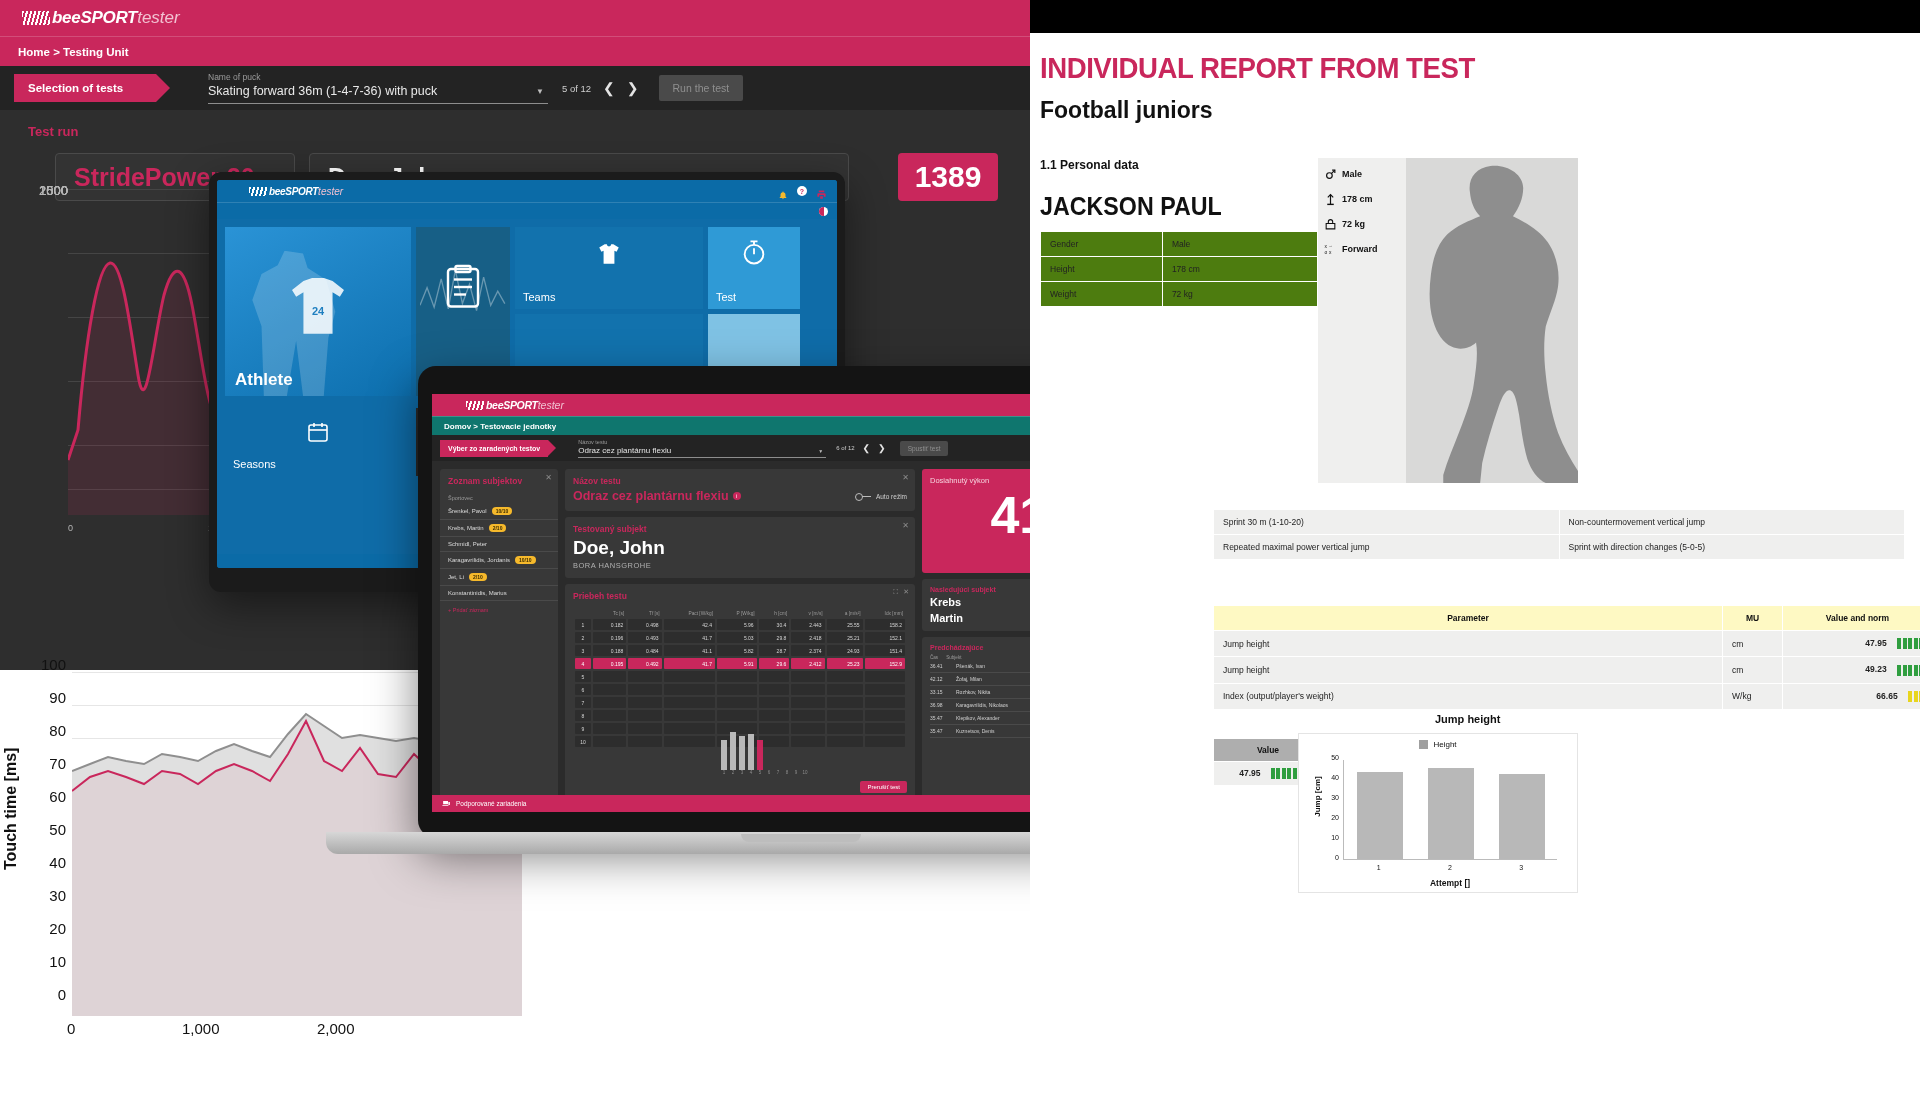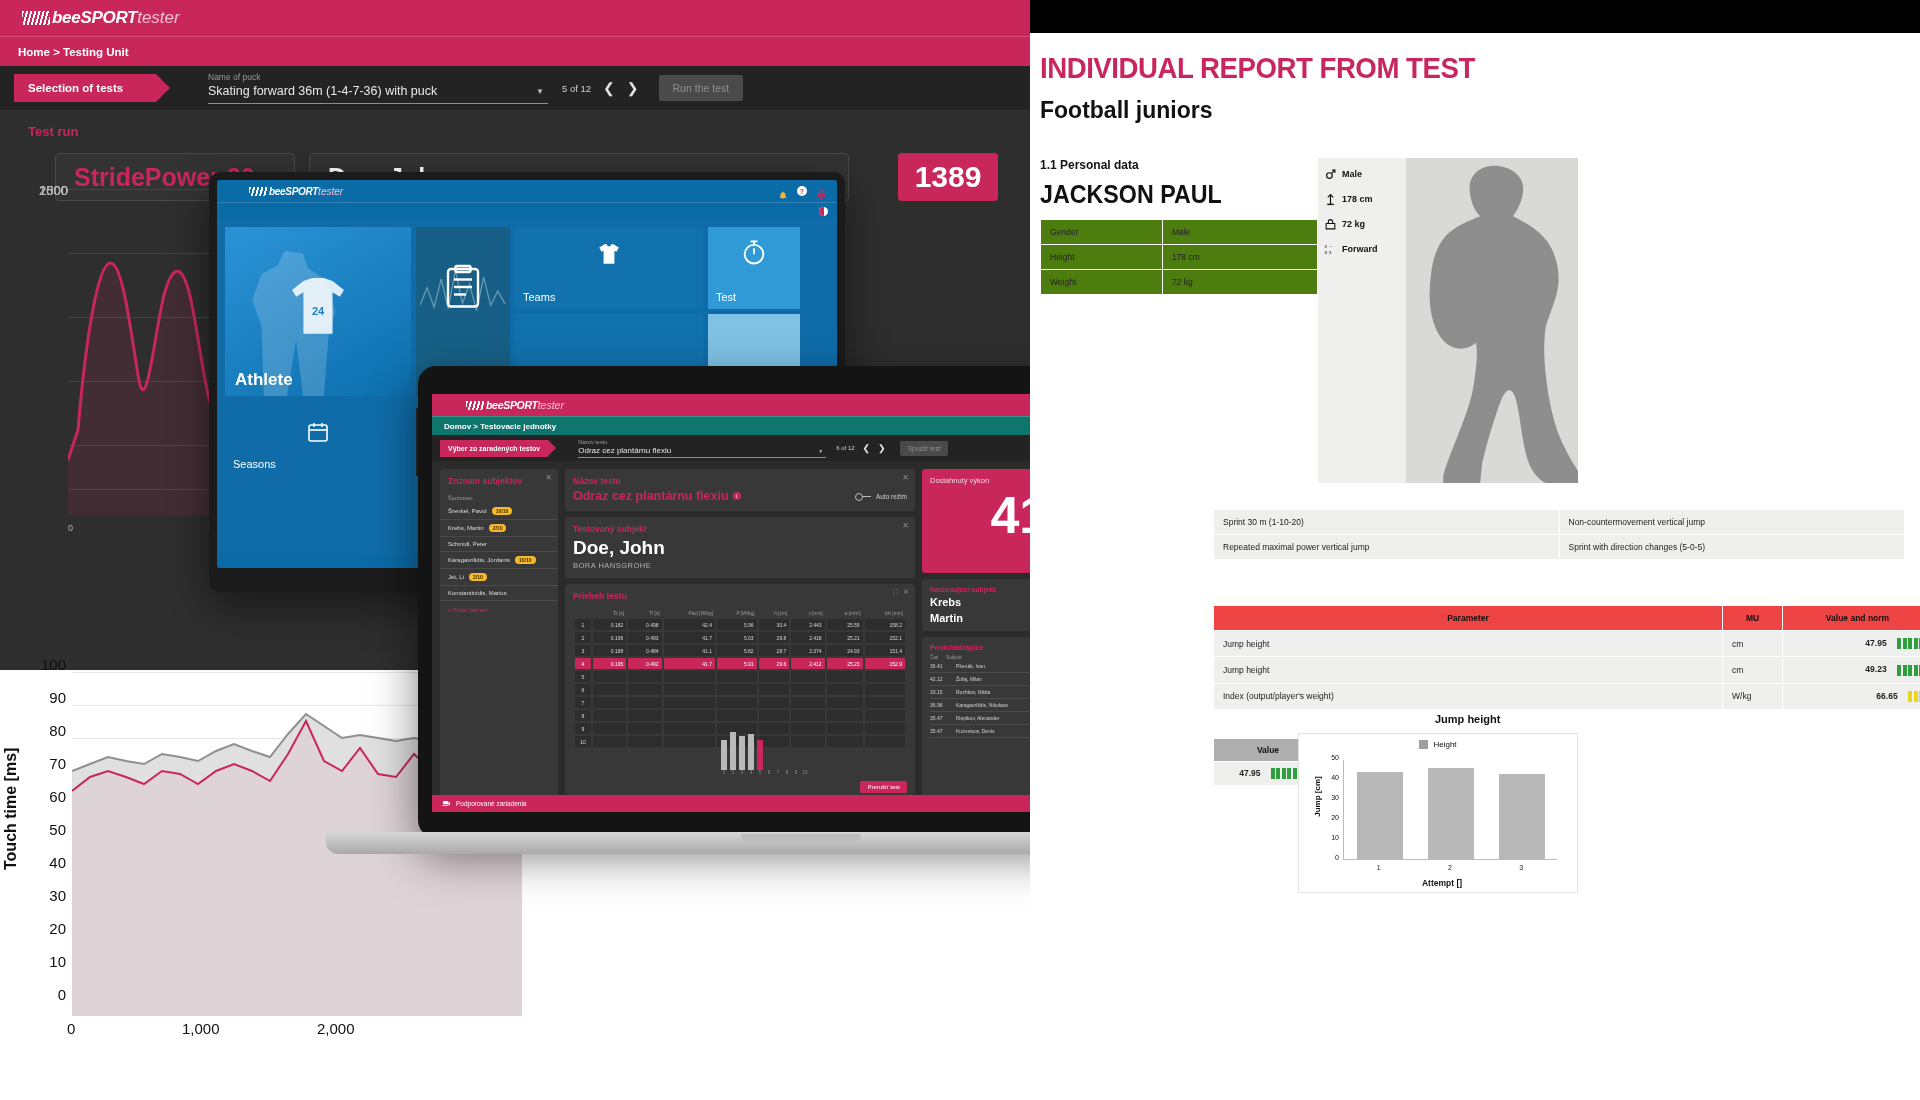--- a/index.html
+++ b/index.html
@@ -240,60 +240,60 @@
   .rep-inner{padding:0 14px 0 10px;}
   .rep-title{color:#c9275c;font-size:30px;font-weight:800;font-style:normal;letter-spacing:-.5px;
     transform:scaleX(.92);transform-origin:left;}
   .rep-sub{color:#111;font-size:23px;font-weight:700;margin-top:12px;}
   .rep-flex{display:flex;gap:0;margin-top:18px;}
   .rep-left{width:278px;}
   .infotable{width:100%;border-collapse:collapse;font-size:8.5px;}
   .infotable td{background:#efefee;border:1px solid #fff;padding:6px 8px;color:#222;}
   .infotable td.c{text-align:center;}
   .infotable td.b{font-weight:700;text-align:center;}
-  .sec-h{color:#111;font-size:12px;font-weight:700;margin:16px 0 8px;}
+  .sec-h{color:#111;font-size:12px;font-weight:700;margin:16px 0 20px;}
   .bigname{color:#111;font-size:25px;font-weight:800;transform:scaleX(.93);transform-origin:left;margin-bottom:10px;}
   .ptable{width:100%;border-collapse:collapse;font-size:8.5px;}
   .ptable td{background:#4d7c0f;border:1px solid #fff;padding:7px 9px;color:#222;}
   .ptable td:first-child{width:44%;}
   .athlete-box{position:absolute;left:288px;top:125px;width:260px;height:325px;background:#efefee;display:flex;}
   .athlete-meta{width:88px;padding:9px 0 0 6px;}
   .meta-row{display:flex;align-items:center;gap:5px;margin-bottom:11px;}
   .meta-row .ic{width:13px;height:14px;display:flex;align-items:center;justify-content:center;}
   .meta-row .ic svg{fill:#111;}
   .meta-row .tx{color:#111;font-size:9px;font-weight:700;white-space:nowrap;}
   .athlete-img{flex:1;background:#d9d9d8;position:relative;overflow:hidden;}
   .silhouette{position:absolute;left:-14px;top:4px;width:205px;height:321px;}
   .silhouette svg{width:100%;height:100%;fill:#8e8e8e;}
 
   .tests-table{position:absolute;left:183px;top:476px;width:692px;border-collapse:collapse;font-size:8.5px;}
   .tests-table td{background:#efefee;border:1px solid #fff;padding:7px 9px;color:#222;width:50%;}
   .param-table{position:absolute;left:183px;top:572px;width:720px;border-collapse:collapse;font-size:8.5px;}
-  .param-table th{background:#ef4444;color:#111;font-weight:700;padding:7px 6px;border:1px solid #fff;font-size:8.5px;}
+  .param-table th{background:#fef9c3;color:#111;font-weight:700;padding:7px 6px;border:1px solid #fff;font-size:8.5px;}
   .param-table td{background:#efefee;border:1px solid #fff;padding:7px 9px;color:#222;}
   .param-table td.c{text-align:left;margin-left:26px;}
   .param-table td.v{text-align:right;font-weight:700;}
   .barsnorm{display:inline-flex;gap:1.5px;vertical-align:middle;margin-left:8px;}
   .barsnorm i{width:4px;height:11px;display:block;}
   .jh-title{position:absolute;left:405px;top:680px;color:#111;font-size:11px;font-weight:700;}
   .jh-vtable{position:absolute;left:183px;top:705px;width:110px;border-collapse:collapse;font-size:8.5px;}
   .jh-vtable th{background:#aeaeae;color:#111;padding:6px;border:1px solid #fff;font-size:8.5px;}
   .jh-vtable td{background:#efefee;border:1px solid #fff;padding:6px;color:#222;text-align:center;font-weight:700;}
 
   .jh-chart{position:absolute;left:268px;top:700px;width:280px;height:160px;background:#fff;border:1px solid #e4e4e4;}
   .jh-legend{display:flex;align-items:center;justify-content:center;gap:5px;padding-top:6px;color:#111;font-size:8px;}
   .jh-legend i{width:9px;height:9px;background:#9f9f9f;display:block;}
   .jh-plot{position:absolute;left:44px;top:26px;width:214px;height:100px;border-left:1px solid #bbb;border-bottom:1px solid #bbb;}
   .jh-bars{position:absolute;left:0;bottom:0;width:100%;height:100%;display:flex;align-items:flex-end;justify-content:space-around;}
   .jh-bars i{width:46px;background:#b8b8b8;display:block;}
   .jh-yaxis{position:absolute;left:14px;top:20px;height:108px;width:28px;color:#111;font-size:7px;}
   .jh-yaxis div{position:absolute;right:2px;}
   .jh-ylabel{position:absolute;left:-2px;top:58px;transform:rotate(-90deg);color:#111;font-size:8px;font-weight:700;}
   .jh-xaxis{position:absolute;left:44px;top:130px;width:214px;display:flex;justify-content:space-around;color:#111;font-size:7px;}
-  .jh-xlabel{position:absolute;left:4px;top:144px;width:100%;text-align:center;color:#111;font-size:8.5px;font-weight:700;}
+  .jh-xlabel{position:absolute;left:12px;top:144px;width:100%;text-align:center;color:#111;font-size:8.5px;font-weight:700;}
 
   
   .touch-chart{position:absolute;left:0;top:670px;width:545px;height:430px;background:#fff;}
   .tc-ylabel{position:absolute;left:2px;top:200px;transform:rotate(-90deg);transform-origin:left top;
     color:#111;font-size:16px;font-weight:700;white-space:nowrap;}
   .tc-yticks{position:absolute;left:24px;top:-14px;width:42px;height:360px;color:#111;font-size:15px;}
   .tc-yticks div{position:absolute;right:0;}
   .tc-plot{position:absolute;left:72px;top:-6px;width:450px;height:352px;}
   .tc-grid{position:absolute;left:0;width:100%;height:1px;background:#e6e6e6;}
   .tc-xticks{position:absolute;left:72px;top:350px;width:450px;color:#111;font-size:15px;}

